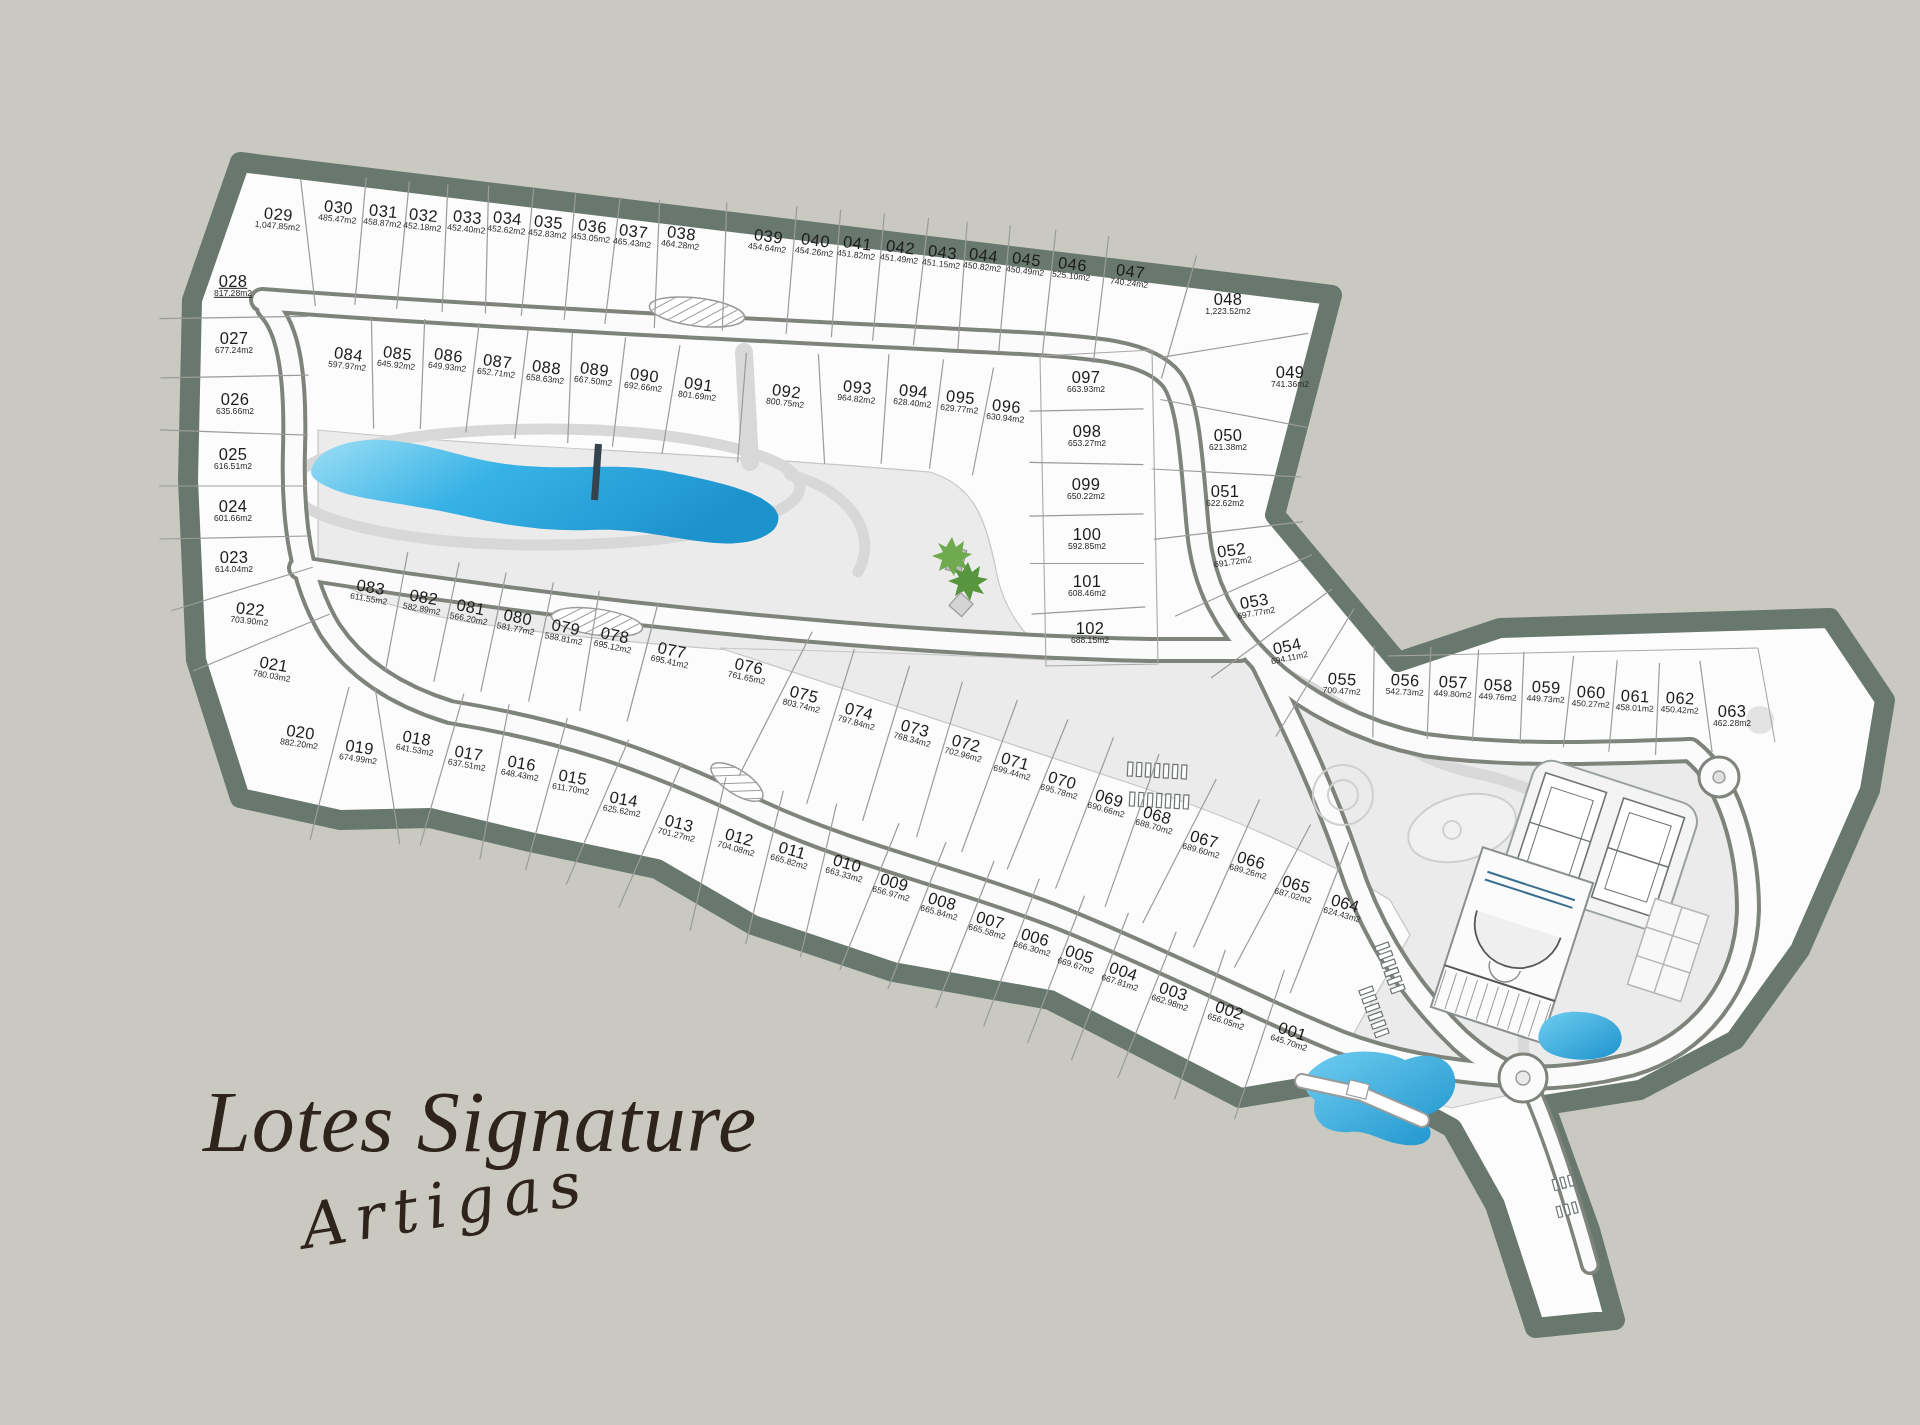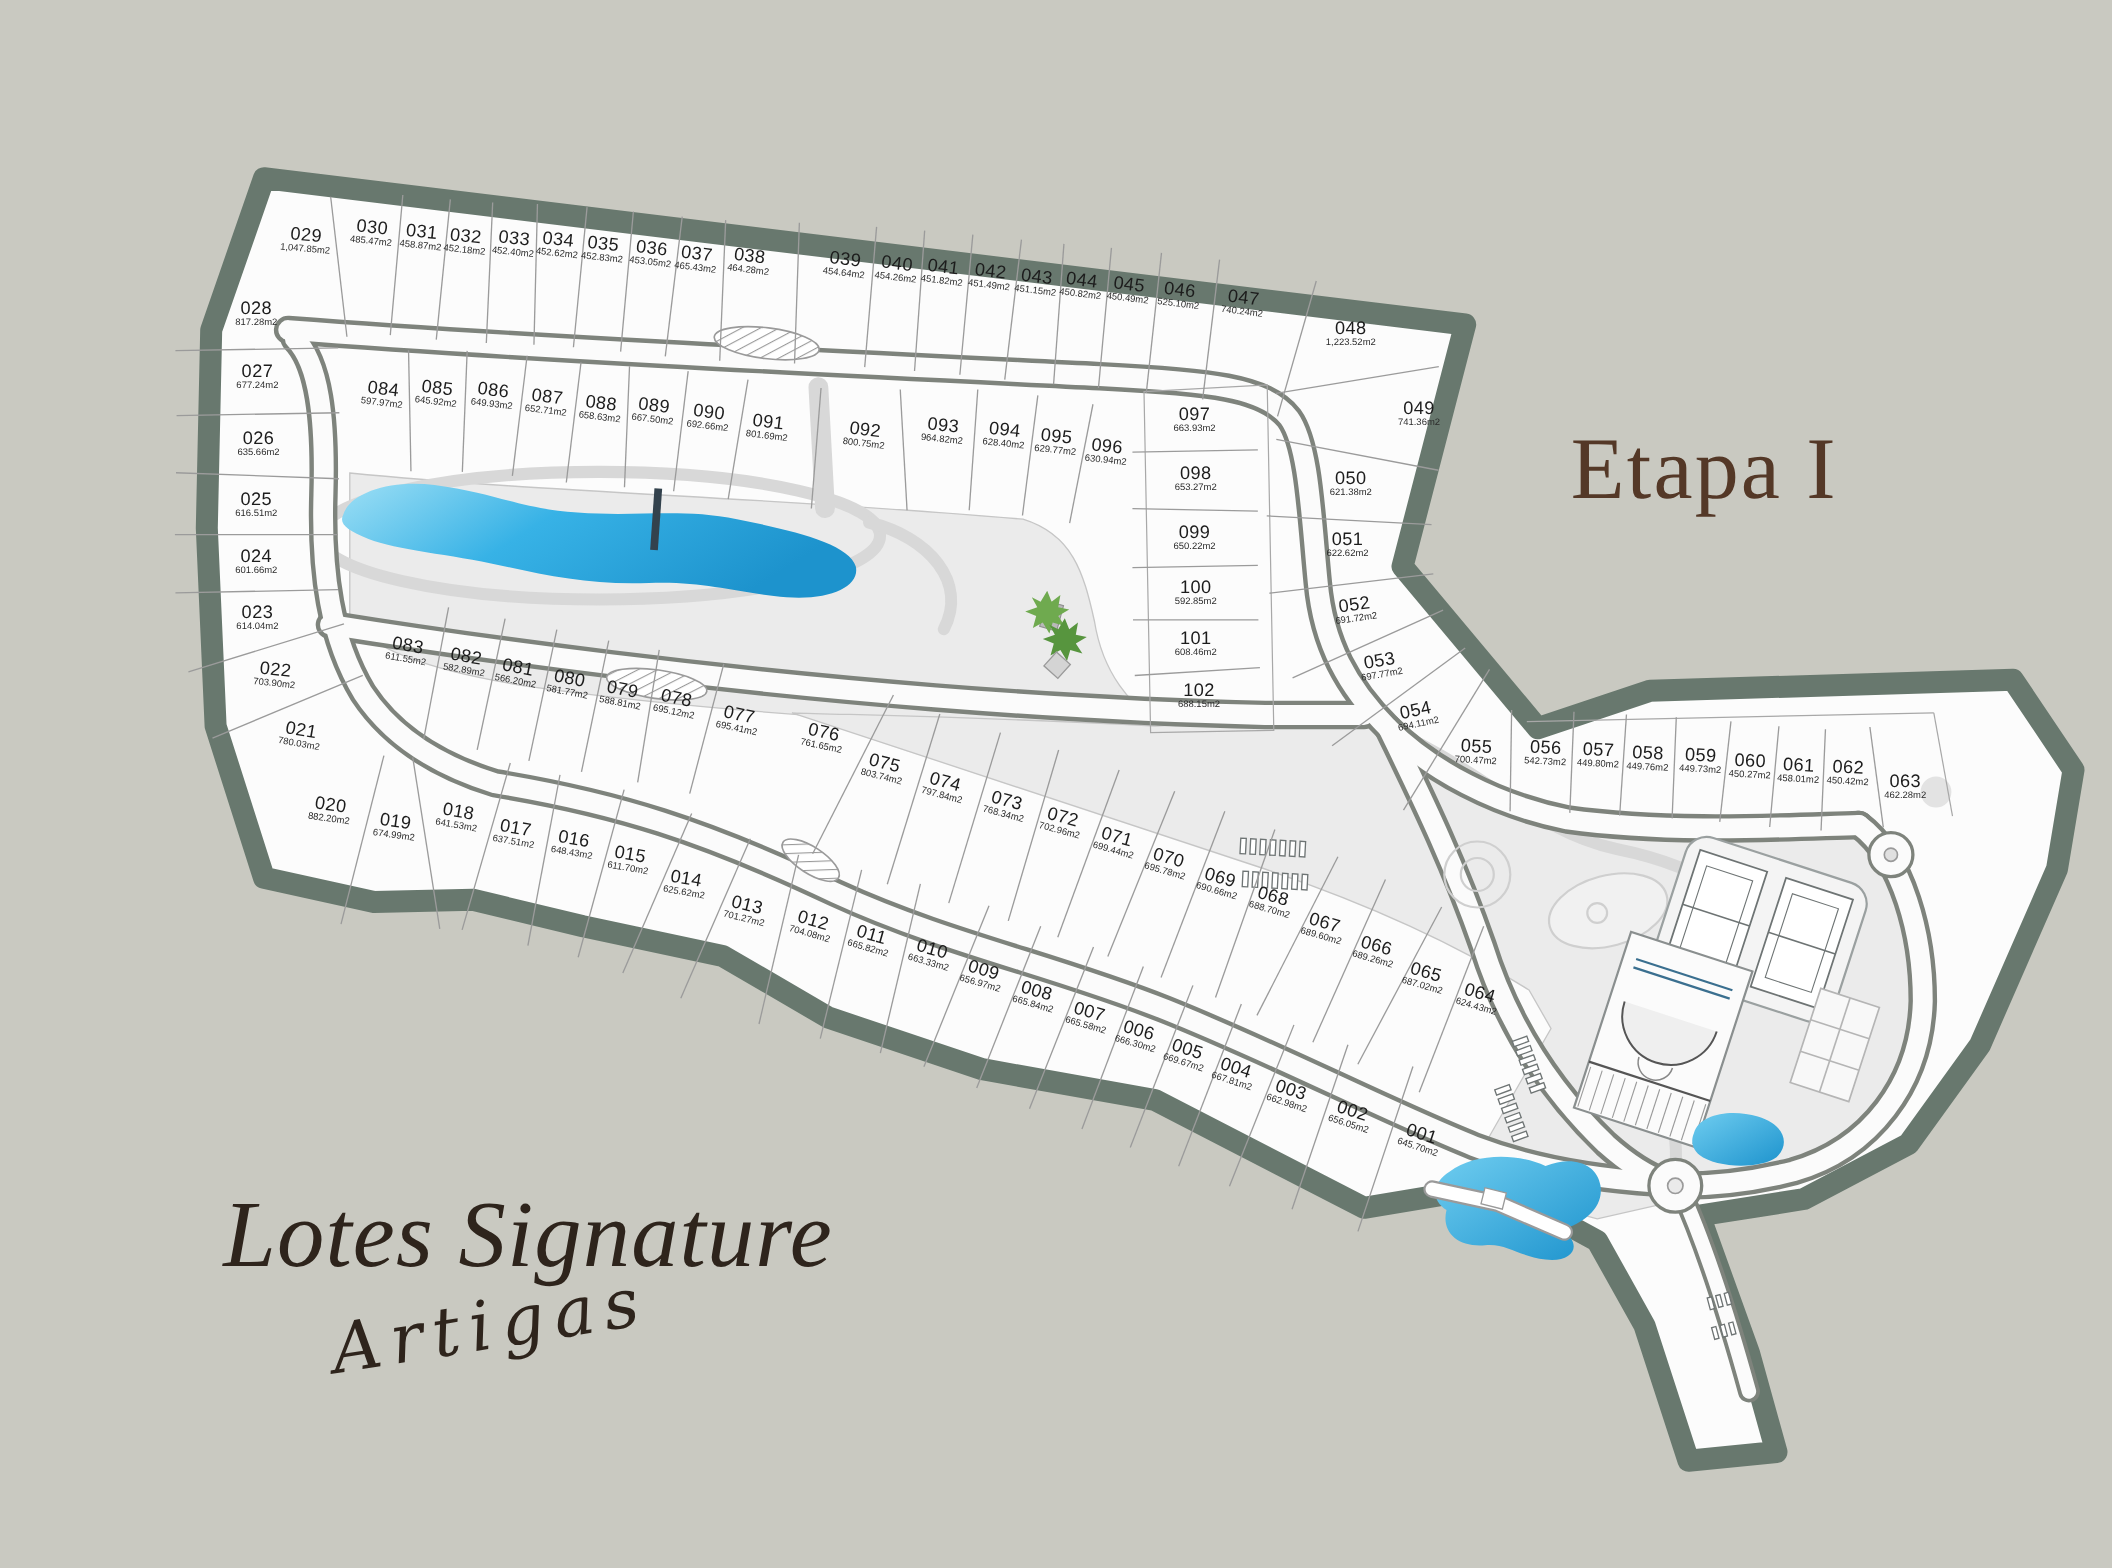--- a/index.html
+++ b/index.html
@@ -402,21 +402,21 @@
         <div class="area">616.51m2</div>
       </div>
       <div class="lot" style="left: 235px; top: 405px; transform: translate(-50%, -55%) rotate(0deg);">
         <div class="num">026</div>
         <div class="area">635.66m2</div>
       </div>
       <div class="lot" style="left: 234px; top: 344px; transform: translate(-50%, -55%) rotate(0deg);">
         <div class="num">027</div>
         <div class="area">677.24m2</div>
       </div>
-      <div class="lot" style="left: 233px; top: 287px; transform: translate(-50%, -55%) rotate(0deg);">
+      <div class="lot" style="left: 233px; top: 287px; transform: translate(-50%, -55%) rotate(0deg); text-decoration: underline;">
         <div class="num">028</div>
         <div class="area">817.28m2</div>
       </div>
       <div class="lot" style="left: 278px; top: 220px; transform: translate(-50%, -55%) rotate(5deg);">
         <div class="num">029</div>
         <div class="area">1,047.85m2</div>
       </div>
       <div class="lot" style="left: 338px; top: 213px; transform: translate(-50%, -55%) rotate(6deg);">
         <div class="num">030</div>
         <div class="area">485.47m2</div>
@@ -706,14 +706,13 @@
         <div class="area">608.46m2</div>
       </div>
       <div class="lot" style="left: 1090px; top: 634px; transform: translate(-50%, -55%) rotate(0deg);">
         <div class="num">102</div>
         <div class="area">688.15m2</div>
       </div>
     </div>
 
   <div id="title-main">Lotes Signature</div>
   <div id="title-script">Artigas</div>
-  <div id="stage-label">Etapa I</div>
 </div>
 
 </body></html>

